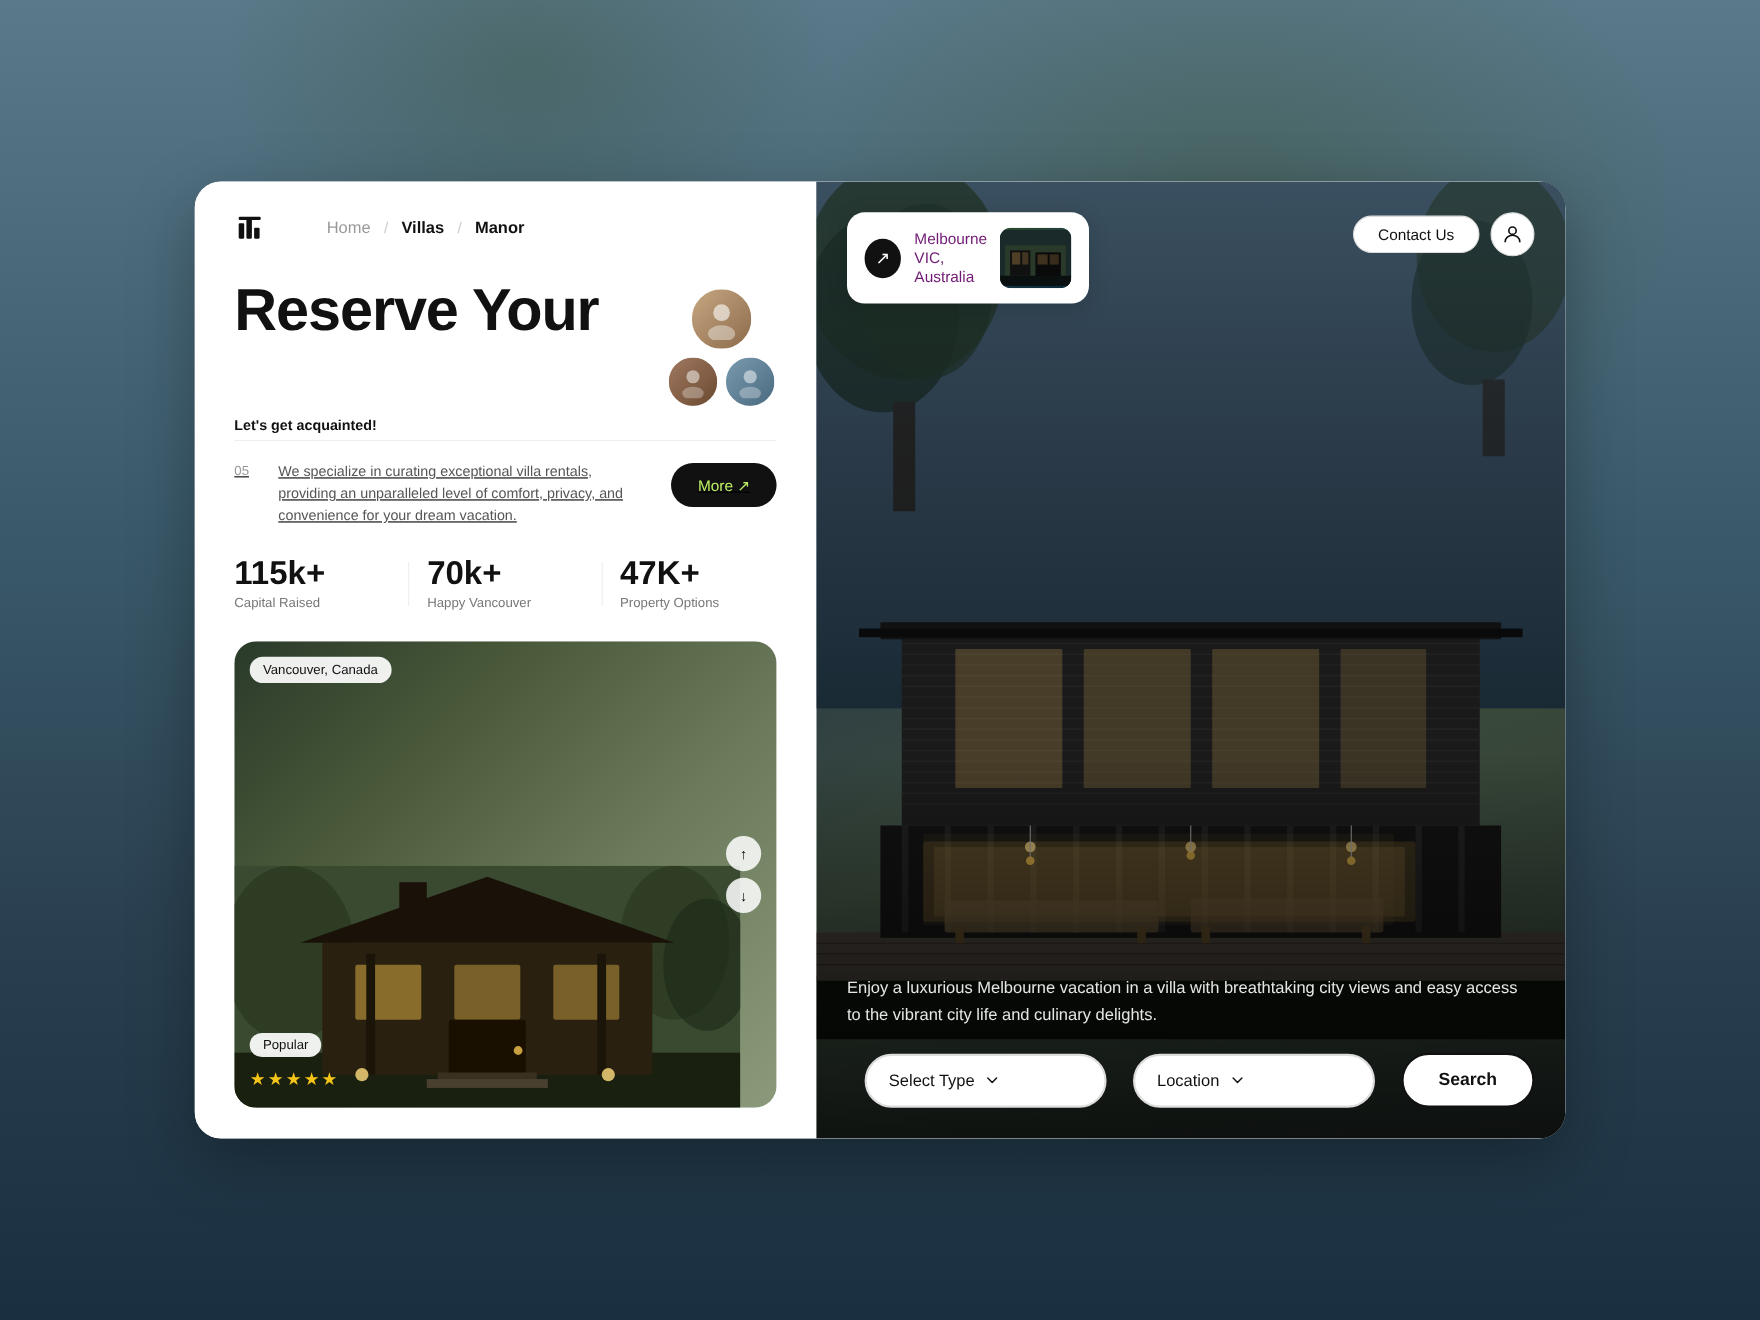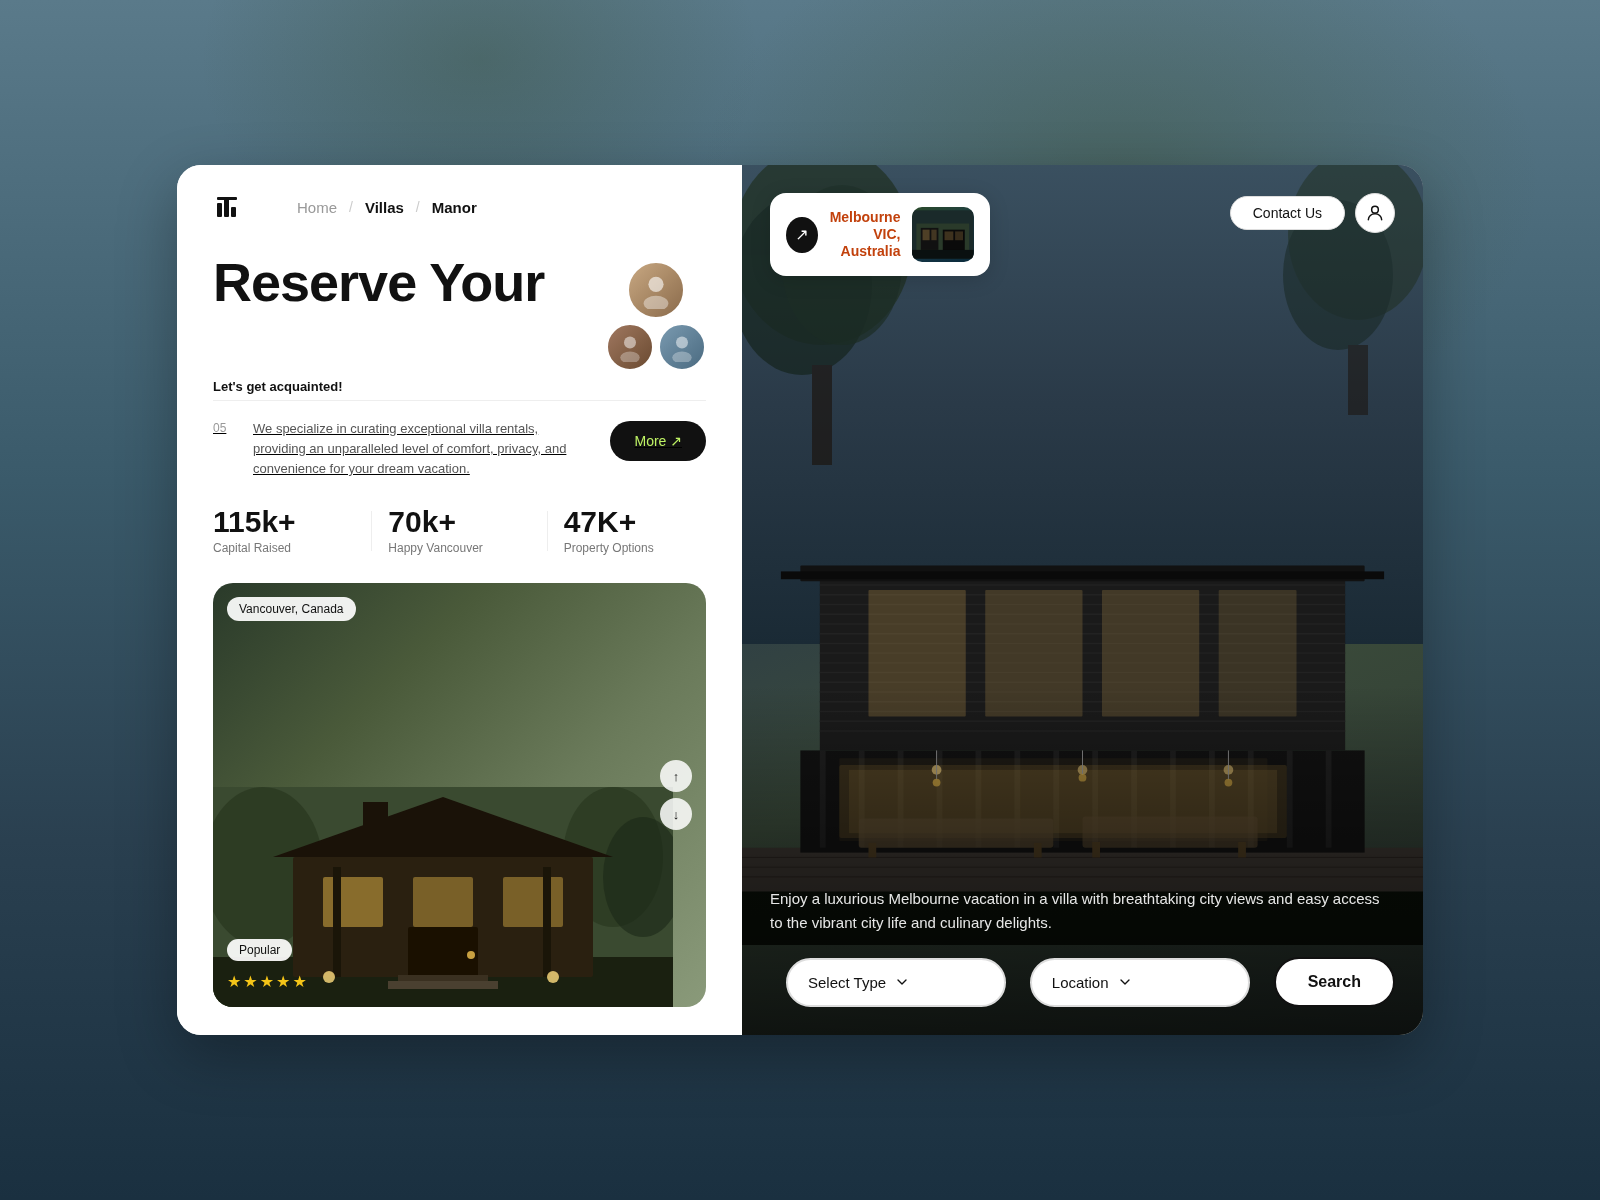--- a/index.html
+++ b/index.html
@@ -336,24 +336,23 @@
       align-items: center;
       gap: 12px;
       width: 220px;
       box-shadow: 0 4px 20px rgba(0,0,0,0.15);
     }
     .melbourne-info {
       flex: 1;
     }
     .melbourne-title {
       font-size: 14px;
-      font-weight: 700;
-      color: #c2410c;
+      font-weight: 400;
+      color: #701a75;
       line-height: 1.2;
-      text-align: right;
     }
     .arrow-circle {
       width: 36px;
       height: 36px;
       border-radius: 50%;
       background: #111;
       display: flex;
       align-items: center;
       justify-content: center;
       cursor: pointer;

